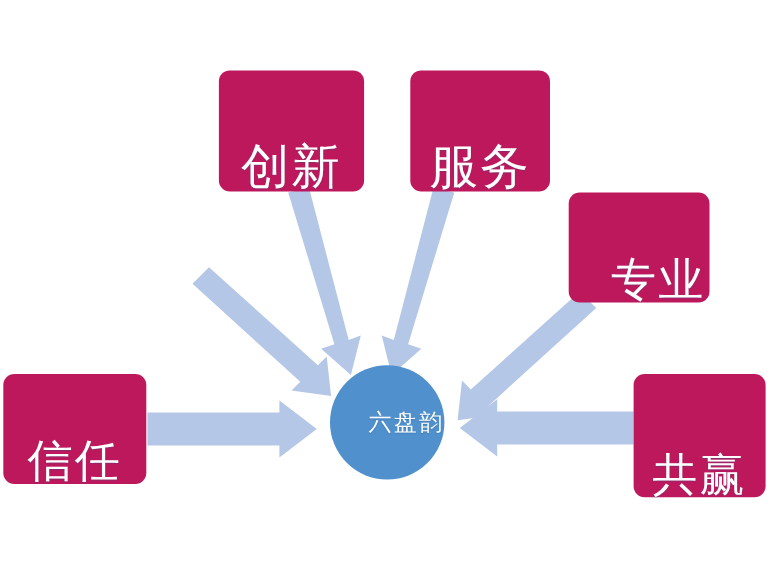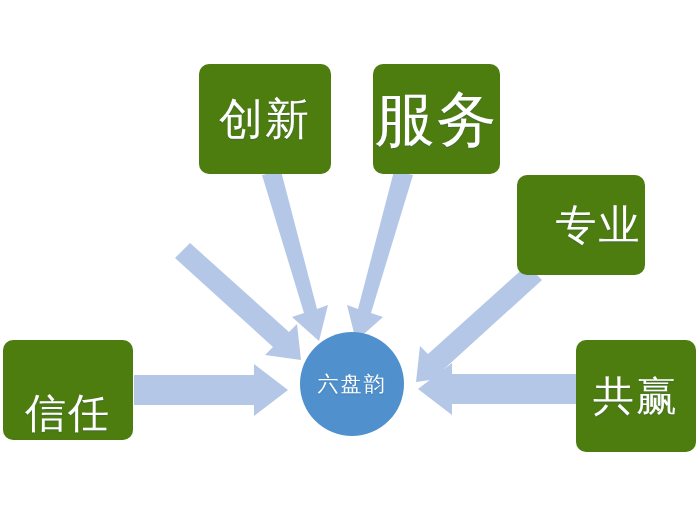--- a/index.html
+++ b/index.html
@@ -20,42 +20,42 @@
   #diagram-svg {
     position: absolute;
     left: 0;
     top: 0;
     width: 700px;
     height: 525px;
   }
   .node-box {
     position: absolute;
     border-radius: 10px;
-    background: #4d7c0f;
+    background: #be185d;
     display: flex;
-    align-items: center;
+    align-items: flex-end;
     justify-content: center;
     box-sizing: border-box;
   }
   .node-label {
     color: #ffffff;
     font-family: "DejaVu Sans", "Liberation Sans", sans-serif;
     font-weight: 400;
     letter-spacing: 2px;
     line-height: 1;
     white-space: nowrap;
     text-shadow: 0 1px 1px rgba(40,80,130,0.35);
   }
   .center-circle {
     position: absolute;
     border-radius: 50%;
     background: #4f90cd;
     display: flex;
     align-items: center;
-    justify-content: center;
+    justify-content: flex-end;
   }
   .center-label {
     color: #ffffff;
     font-family: "DejaVu Sans", "Liberation Sans", sans-serif;
     font-size: 21px;
     letter-spacing: 2px;
     line-height: 1;
     white-space: nowrap;
     text-shadow: 0 1px 1px rgba(40,80,130,0.3);
   }
@@ -88,21 +88,21 @@
     <polygon fill="#b4c7e7" points="262,175 281,171 317,309 328,305 319,341 292,317 304,313"></polygon>
 
     <polygon fill="#b4c7e7" points="413,175 394,171 358,309 347,305 356,341 383,317 371,313"></polygon>
   </svg>
 
   <div class="node-box" style="left:199px;top:64px;width:132px;height:110px;">
     <span class="node-label" style="font-size:44px;">创新</span>
   </div>
 
   <div class="node-box" style="left:373px;top:64px;width:127px;height:110px;">
-    <span class="node-label" style="font-size:60px;">服务</span>
+    <span class="node-label" style="font-size:44px;">服务</span>
   </div>
 
 
   <div class="node-box" style="left:517px;top:175px;width:128px;height:100px;padding-left:35px;">
     <span class="node-label" style="font-size:41px;">专业</span>
   </div>
 
   <div class="node-box" style="left:3px;top:340px;width:130px;height:100px;">
     <span class="node-label" style="font-size:41px;margin-top:47px;">信任</span>
   </div>

